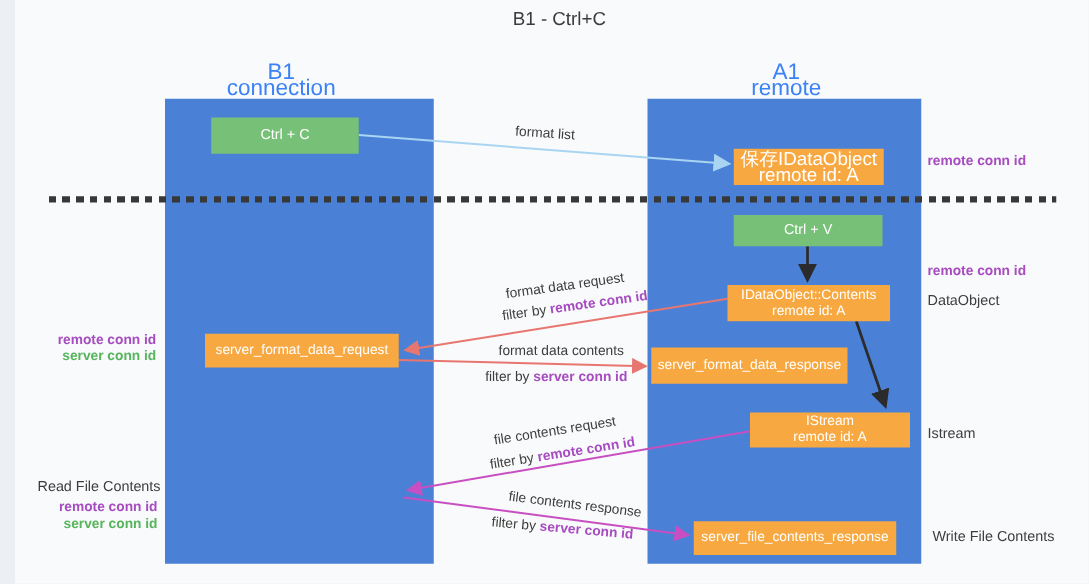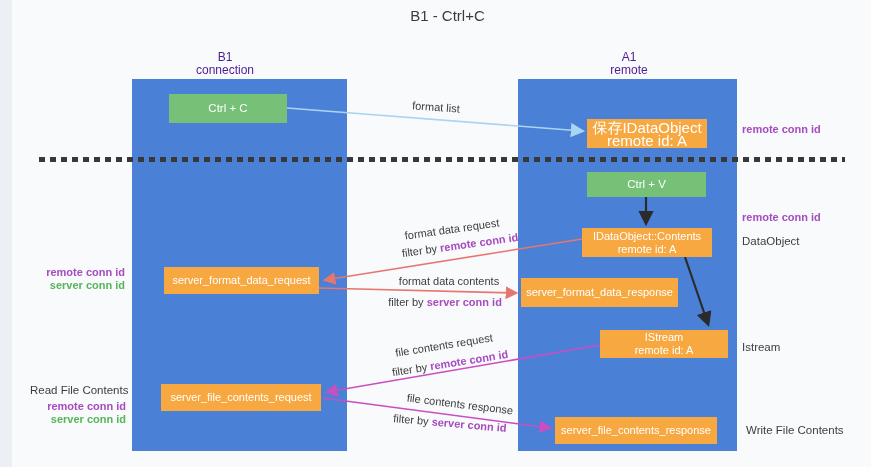--- a/index.html
+++ b/index.html
@@ -5,21 +5,21 @@
   * { margin:0; padding:0; box-sizing:border-box; }
   html,body { background:#eceff3; }
   .canvas {
     position:relative; width:871px; height:467px;
     background:#f9fafb; overflow:hidden;
     font-family:"Liberation Sans", sans-serif;
     margin-left:12px;
   }
   .title { position:absolute; left:0; top:6px; width:871px; text-align:center;
            font-size:15px; line-height:19px; color:#3c3c3c; }
-  .lane-header { position:absolute; text-align:center; font-size:12px; line-height:13px; color:#4c1d95; }
+  .lane-header { position:absolute; text-align:center; font-size:18px; line-height:13px; color:#3b82f6; }
   .lane { position:absolute; top:79px; height:372px; background:#4a81d6; }
   .divider { position:absolute; left:27px; top:157px; width:806px; height:5px;
              background:repeating-linear-gradient(90deg,#383838 0 6px,transparent 6px 11px); }
   .arrows { position:absolute; left:0; top:0; width:871px; height:467px; pointer-events:none; }
   .node { position:absolute; display:flex; flex-direction:column; align-items:center; justify-content:center;
           color:#ffffff; font-size:11.5px; line-height:13px; text-align:center; }
   .green  { background:#77c077; }
   .orange { background:#f7a841; }
   .alabel { position:absolute; white-space:nowrap; font-size:11px; color:#3d3d3d; }
   .slabel { position:absolute; white-space:nowrap; font-size:11.5px; color:#3d3d3d; }
@@ -92,23 +92,20 @@
   <div class="node orange" style="left:509px; top:278px; width:157px; height:29px; font-size:11px;">
     <div>server_format_data_response</div>
   </div>
   <div class="node orange" style="left:152px; top:267px; width:155px; height:27px; font-size:11px;">
     <div>server_format_data_request</div>
   </div>
   <div class="node orange" style="left:588px; top:330px; width:128px; height:28px; font-size:11px;">
     <div>IStream</div>
     <div>remote id: A</div>
   </div>
-  <div class="node orange" style="left:149px; top:384px; width:160px; height:27px; font-size:11px;">
-    <div>server_file_contents_request</div>
-  </div>
   <div class="node orange" style="left:543px; top:417px; width:162px; height:27px; font-size:11px;">
     <div>server_file_contents_response</div>
   </div>
 
   <div class="alabel" style="left:424px; top:107px; transform:translate(-50%,-50%) rotate(4deg);">format list</div>
 
   <div class="alabel" style="left:440px; top:229px; transform:translate(-50%,-50%) rotate(-8deg);">format data request</div>
   <div class="alabel" style="left:448px; top:245px; transform:translate(-50%,-50%) rotate(-8deg);">
     <span>filter by</span>
     <span class="t-purple">remote conn id</span>

